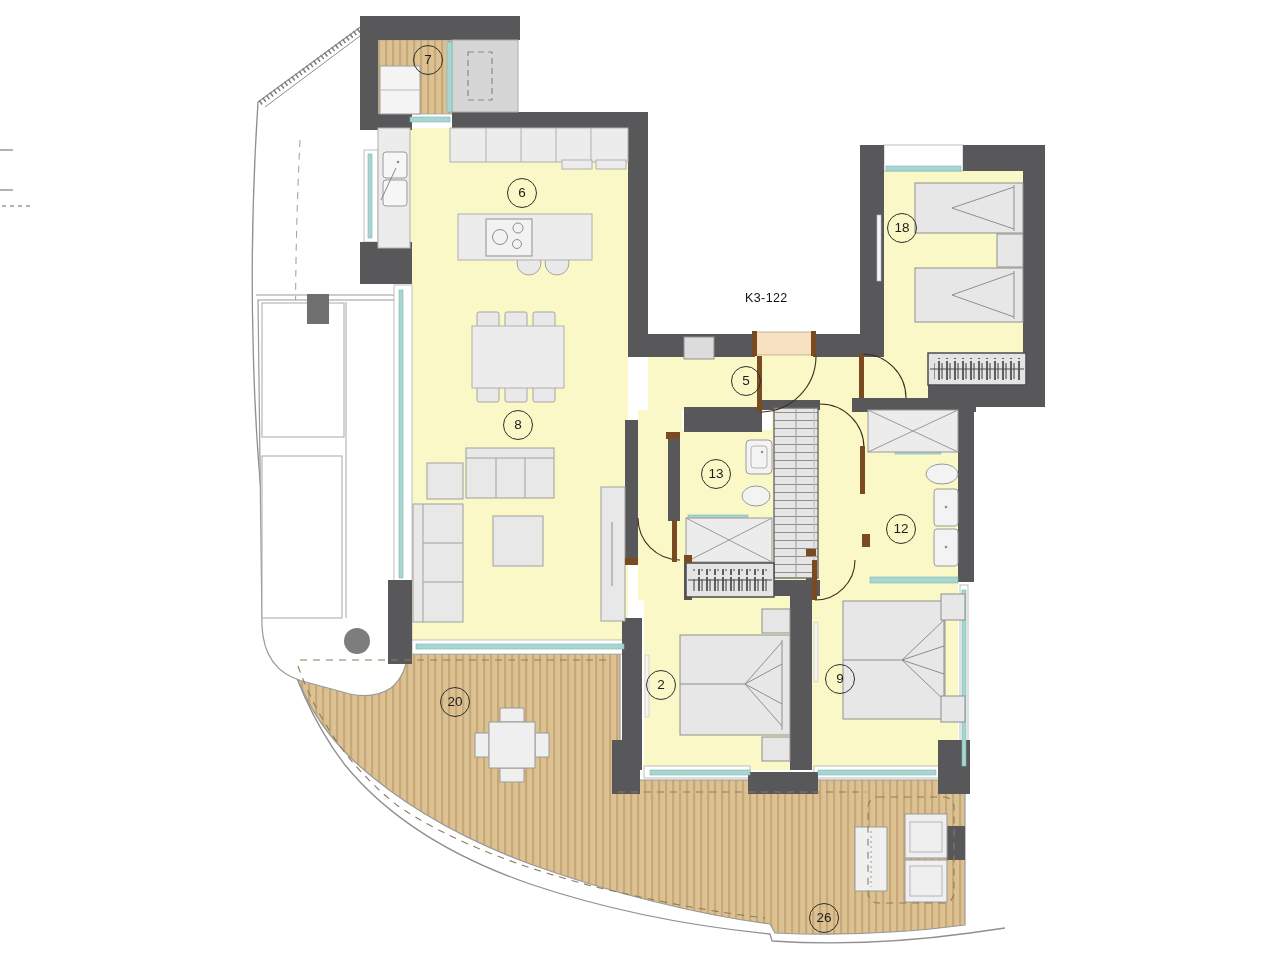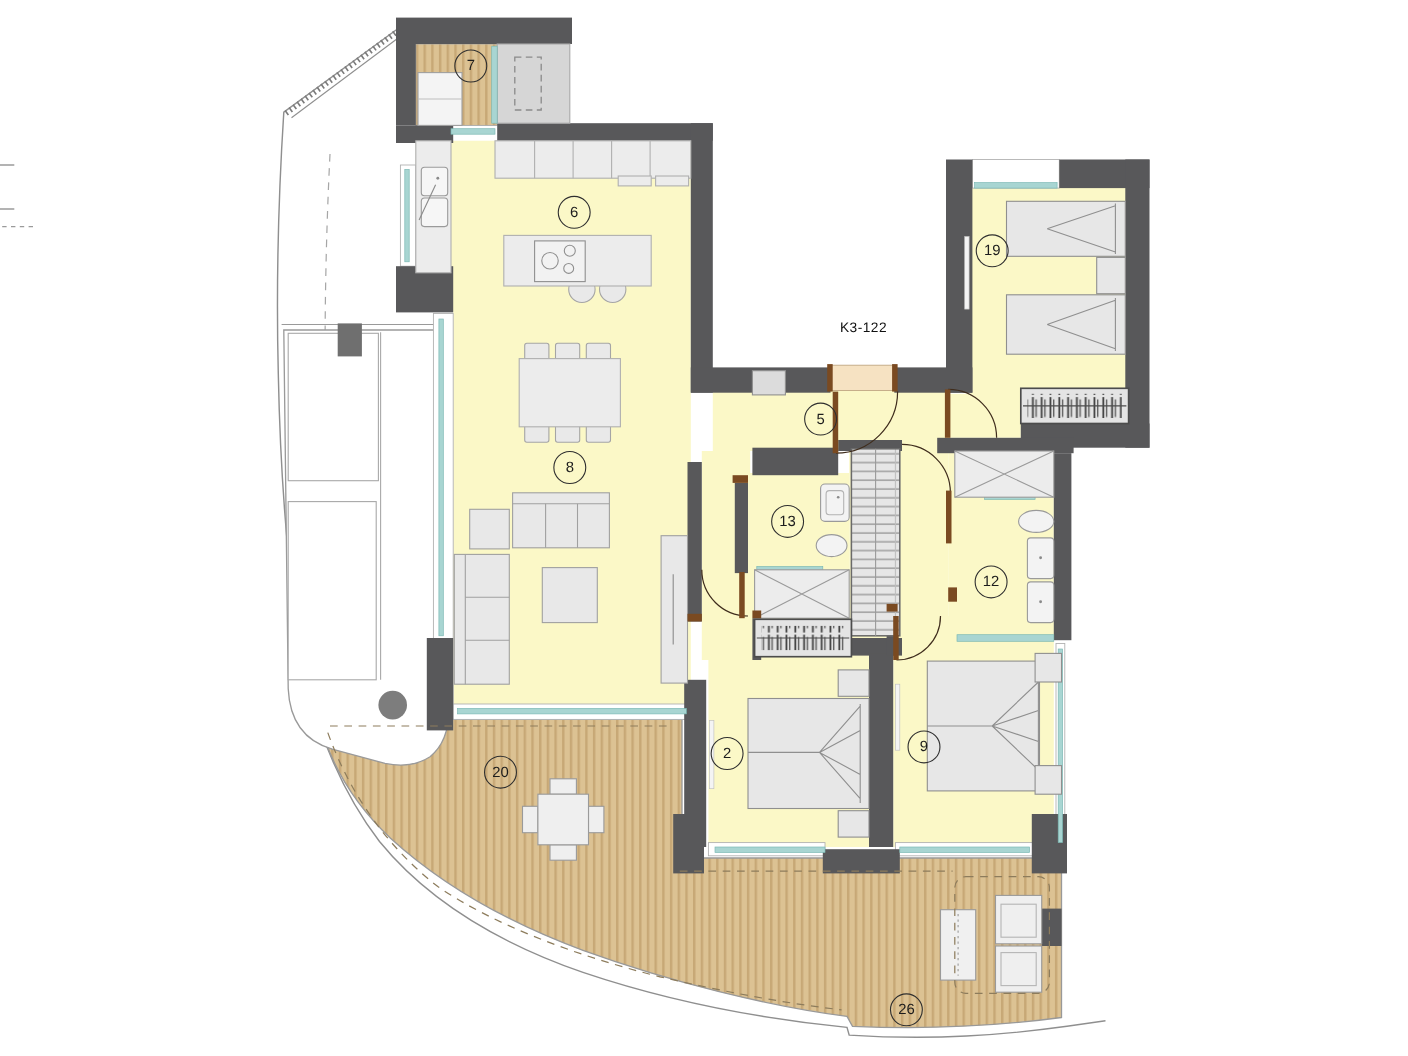--- a/index.html
+++ b/index.html
@@ -7,21 +7,21 @@
     position:relative;width:1280px;height:960px;background:#ffffff;overflow:hidden;
     font-family:"Liberation Sans", sans-serif;
   }
   #plan-svg{position:absolute;left:0;top:0;}
   .badge{
     position:absolute;width:30px;height:30px;border:1.6px solid #2f2f2f;border-radius:50%;
     box-sizing:border-box;text-align:center;line-height:27px;font-size:13.5px;color:#1d1d1d;
     background:transparent;
   }
   .unit-label{
-    position:absolute;font-size:12.5px;color:#111;letter-spacing:.4px;text-align:center;width:80px;
+    position:absolute;font-size:12.5px;color:#111;letter-spacing:.4px;width:80px;
   }
 </style>
 </head>
 <body>
 
 <div id="stage">
 
 <svg id="plan-svg" width="1280" height="960" viewBox="0 0 1280 960">
   <defs>
     <pattern id="deckStripes" width="7" height="10" patternUnits="userSpaceOnUse">
@@ -323,21 +323,21 @@
     <rect x="868" y="797" width="86" height="106" rx="10"></rect>
   </g>
 </svg>
 
 <div class="unit-label" style="left:745px;top:291px">K3-122</div>
 
 <div class="badge" style="left:413px;top:45px">7</div>
 <div class="badge" style="left:507px;top:178px">6</div>
 <div class="badge" style="left:731px;top:366px">5</div>
 <div class="badge" style="left:503px;top:410px">8</div>
-<div class="badge" style="left:887px;top:213px">19</div>
+<div class="badge" style="left:887px;top:213px">18</div>
 <div class="badge" style="left:701px;top:459px">13</div>
 <div class="badge" style="left:886px;top:514px">12</div>
 <div class="badge" style="left:646px;top:670px">2</div>
 <div class="badge" style="left:825px;top:664px">9</div>
 <div class="badge" style="left:440px;top:687px">20</div>
 <div class="badge" style="left:809px;top:903px">26</div>
 
 </div>
 
 </body></html>

